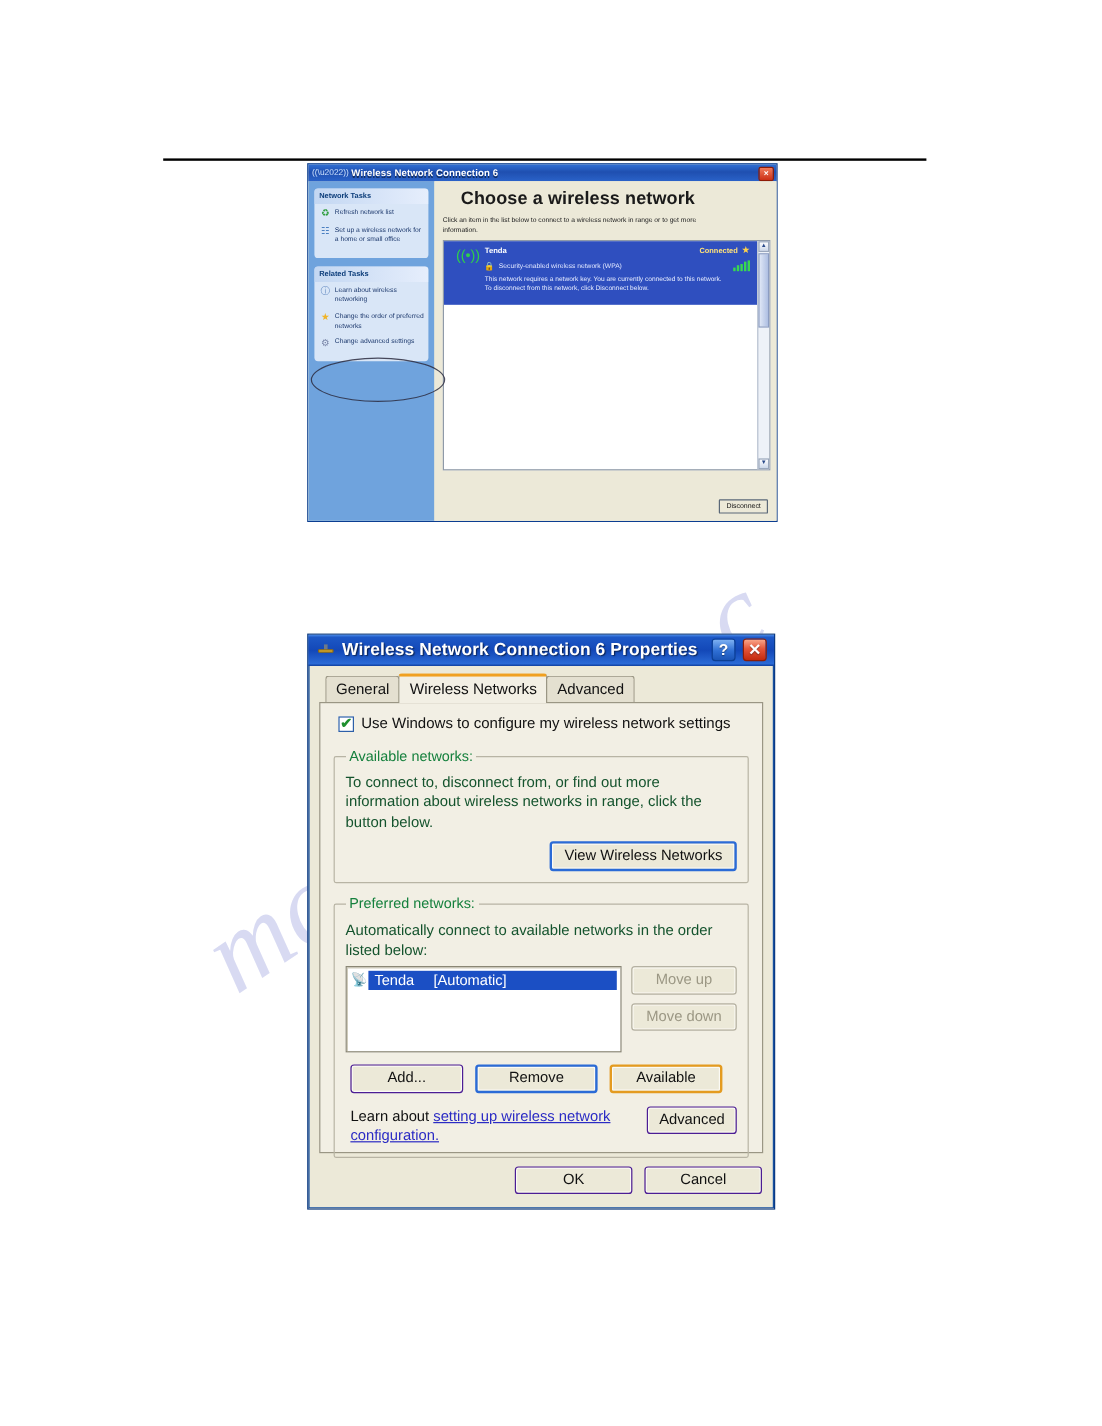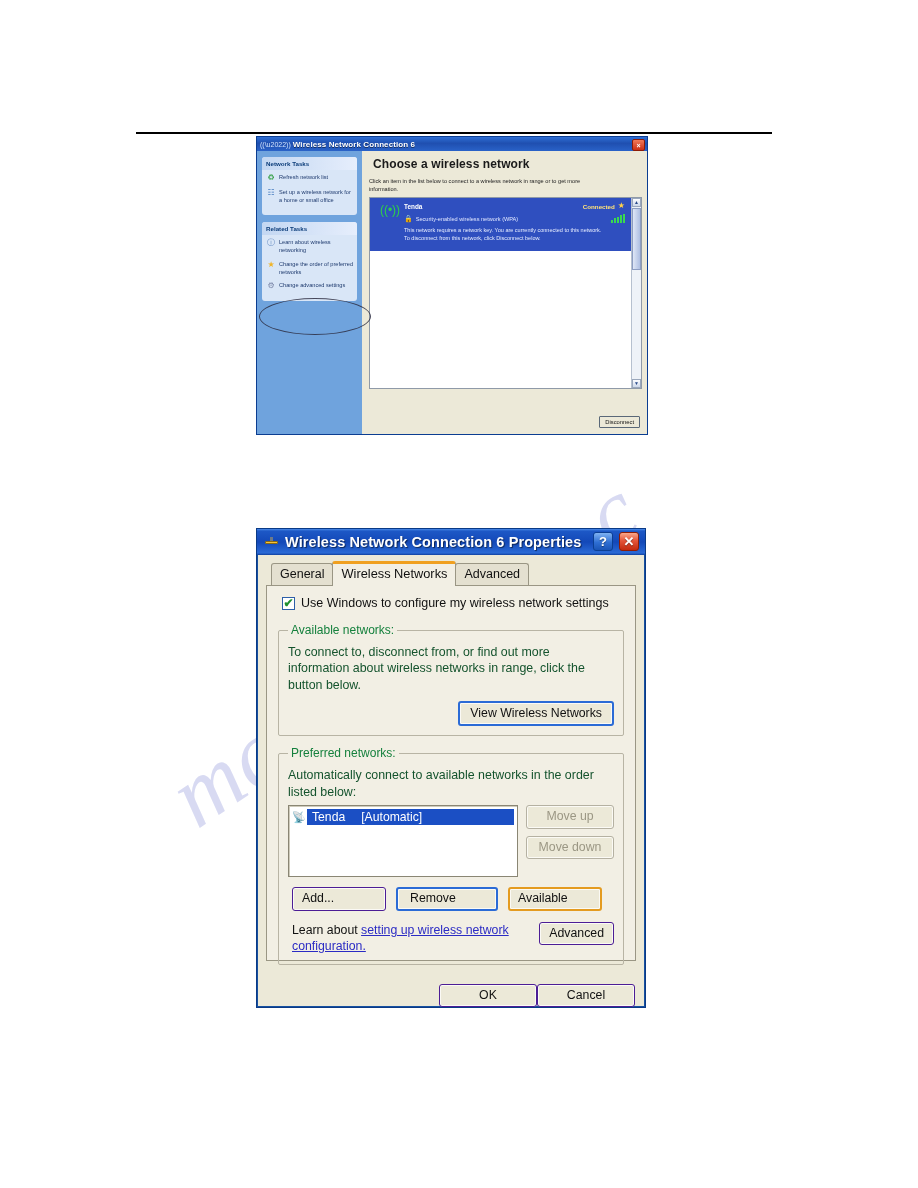--- a/index.html
+++ b/index.html
@@ -107,22 +107,22 @@
 
   
   #win1-main{
     flex:1;
     background:#ece9d8;
     padding:5px 5px 0 7px;
     box-sizing:border-box;
     position:relative;
   }
   #win1-h1{
-    font-size:12px;font-weight:bold;color:#1a1a1a;
-    margin:1px 0 6px 4px;
+    font-size:15px;font-weight:bold;color:#1a1a1a;
+    margin:1px 0 6px 15px;
     letter-spacing:.1px;
   }
   #win1-sub{
     font-size:5.6px;color:#222;line-height:1.45;margin-bottom:4px;
     width:240px;
   }
   #netlist{
     position:relative;
     background:#fff;
     border:1px solid #8f9aa8;
@@ -334,30 +334,30 @@
     box-sizing:border-box;height:16px;
   }
   #prefitem .sel .nm{margin-right:16px;}
   #prefbtns{
     width:88px;flex:0 0 88px;margin-left:8px;
     display:flex;flex-direction:column;gap:7px;
   }
   #prefbtns .btn{text-align:center;}
 
   #actionrow{display:flex;gap:10px;margin-top:10px;padding-left:4px;}
-  #actionrow .btn{min-width:74px;text-align:left;}
+  #actionrow .btn{min-width:74px;text-align:center;}
 
   #learnrow{display:flex;align-items:flex-start;justify-content:space-between;margin-top:11px;padding-left:4px;}
   #learntxt{font-size:12.3px;color:#111;line-height:1.35;max-width:218px;}
   #learntxt a{color:#2b2bc4;text-decoration:underline;}
 
   
   #okrow{
-    position:absolute;left:0;right:0;bottom:0;
-    display:flex;justify-content:flex-end;
+    position:absolute;left:0;right:0;bottom:12px;
+    display:flex;justify-content:flex-end;gap:10px;
     padding-right:10px;box-sizing:border-box;
   }
   #okrow .btn{min-width:76px;text-align:center;padding:3px 10px;}
 </style>
 </head>
 <body>
 
 <div id="watermark">
   <span>manualshive.c</span>
 </div>

